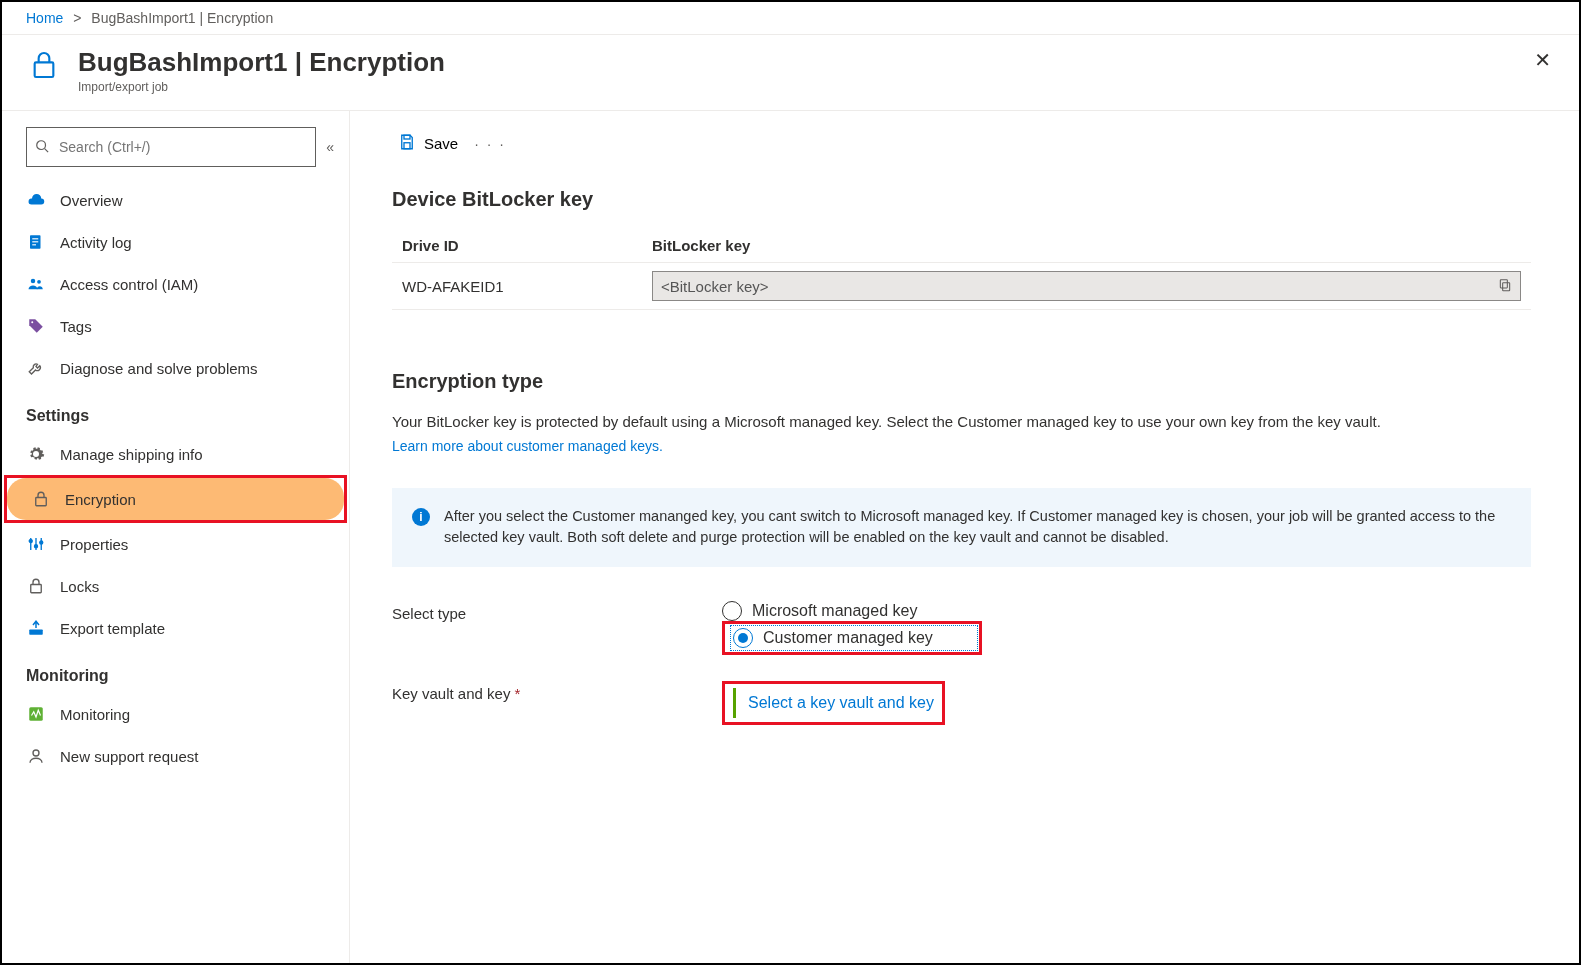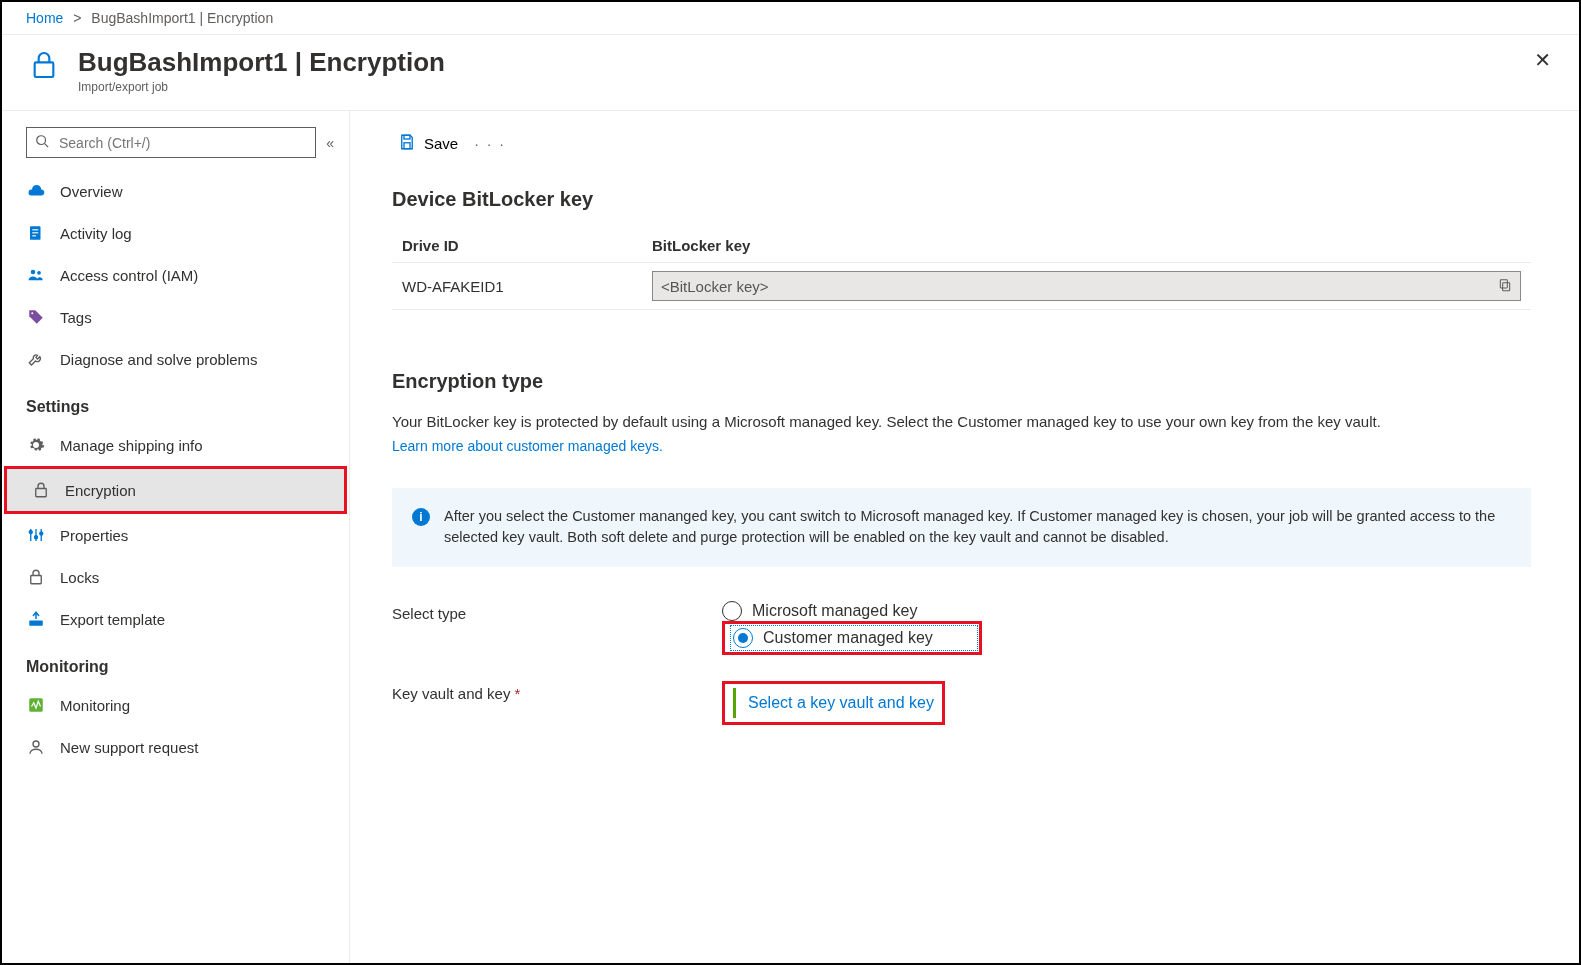--- a/index.html
+++ b/index.html
@@ -80,21 +80,21 @@
     display: flex;
     align-items: center;
     padding: 0 20px 12px 24px;
     gap: 10px;
   }
   .search-box {
     flex: 1;
     display: flex;
     align-items: center;
     border: 1px solid #605e5c;
-    height: 31px;
+    height: 40px;
     padding: 0 8px;
     gap: 8px;
   }
   .search-box input {
     border: none;
     outline: none;
     flex: 1;
     font-size: 14px;
     color: var(--muted);
   }
@@ -107,21 +107,21 @@
   .nav-item {
     display: flex;
     align-items: center;
     height: 42px;
     padding: 0 24px;
     gap: 14px;
     cursor: pointer;
     font-size: 15px;
   }
   .nav-item .icon { width: 20px; height: 20px; display:flex; align-items:center; justify-content:center; }
-  .nav-item.selected { background: #e5e5e5; }
+  .nav-item.selected { background: #fdba74; border-radius: 19px; }
   .nav-highlight {
     border: 3px solid var(--highlight-red);
     margin: 0 2px;
   }
   .nav-section {
     padding: 18px 24px 8px 24px;
     font-weight: 600;
     font-size: 16px;
   }
 

